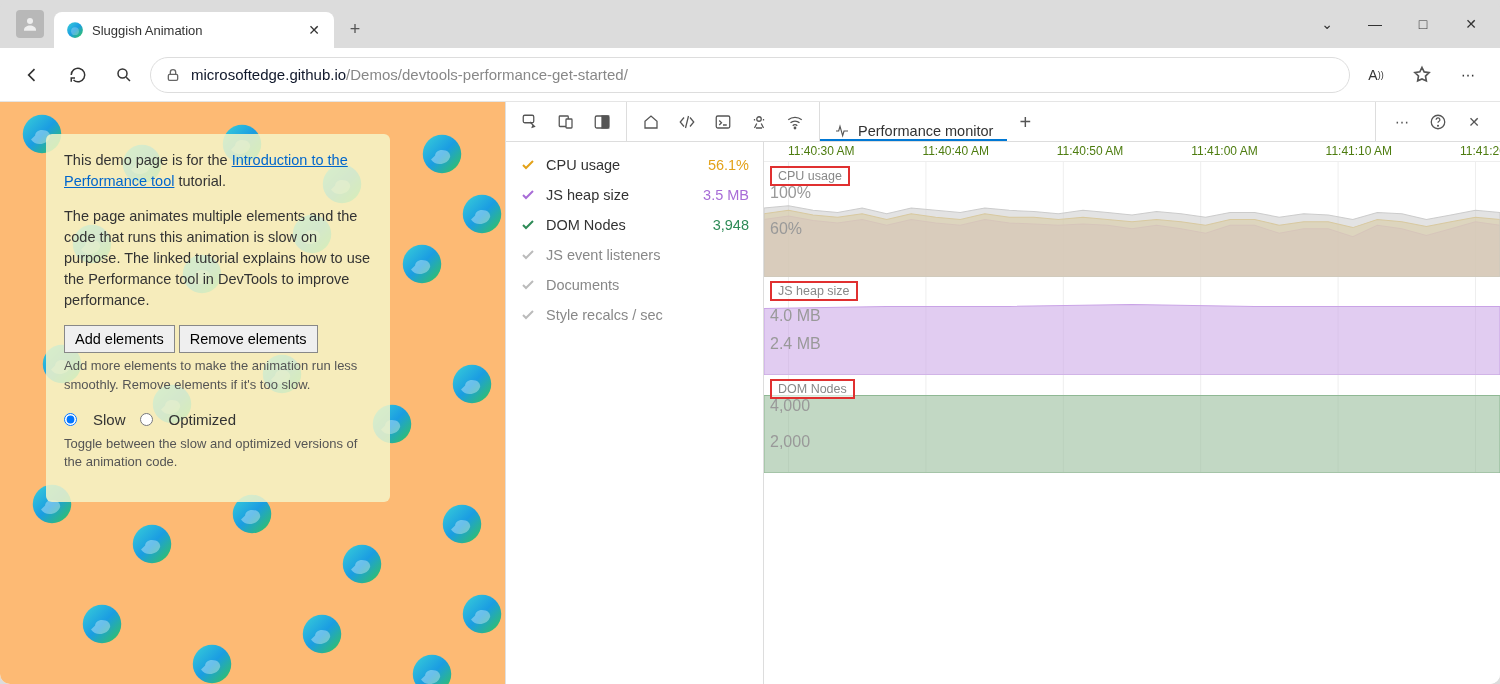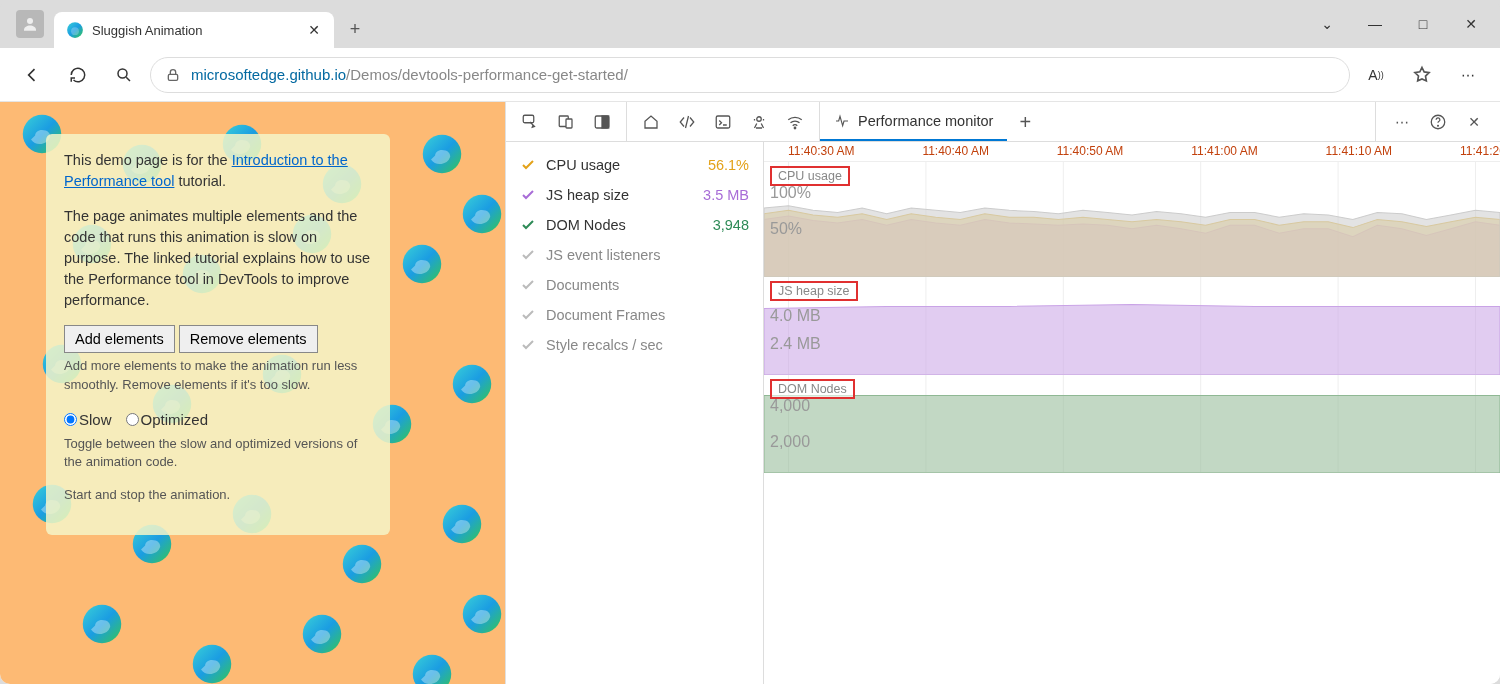--- a/index.html
+++ b/index.html
@@ -14,58 +14,58 @@
   .tab-favicon { width: 18px; height: 18px; }
   .tab-title { flex: 1; font-size: 13px; }
   .tab-close { width: 16px; height: 16px; display: flex; align-items: center; justify-content: center; cursor: pointer; font-size: 14px; }
   .newtab { width: 34px; height: 34px; display: flex; align-items: center; justify-content: center; font-size: 18px; color: #555; margin-left: 4px; margin-top: 10px; cursor: pointer; }
   .win-controls { margin-left: auto; display: flex; gap: 2px; }
   .win-btn { width: 46px; height: 40px; display: flex; align-items: center; justify-content: center; color: #333; font-size: 14px; }
   
   .toolbar { background: #fff; height: 54px; display: flex; align-items: center; padding: 0 12px; gap: 6px; border-bottom: 1px solid #e5e5e5; }
   .tbtn { width: 40px; height: 40px; display: flex; align-items: center; justify-content: center; border-radius: 6px; color: #333; }
   .addr { flex: 1; height: 36px; border: 1px solid #ddd; border-radius: 18px; display: flex; align-items: center; padding: 0 14px; gap: 10px; font-size: 15px; }
-  .addr-host { color: #0369a1; }
+  .addr-host { color: #0f172a; }
   .addr-path { color: #888; }
   
   .content-row { display: flex; background: #fff; height: calc(684px - 48px - 54px); }
   
   
   .demo-page { width: 506px; position: relative; overflow: hidden; background: #fdba74; border-right: 1px solid #e0e0e0; }
   .logo-bg { position: absolute; inset: 0; }
   .edge-logo { position: absolute; width: 44px; height: 44px; }
   .panel { position: absolute; left: 46px; top: 32px; width: 344px; background: rgba(245,245,200,0.85); border-radius: 6px; padding: 16px 18px; font-size: 14.5px; line-height: 1.45; }
   .panel a { color: #0066cc; text-decoration: underline; }
   .panel p { margin-bottom: 14px; }
   .panel .btns { margin: 6px 0 4px; }
   .panel button { background: #efefef; border: 1px solid #888; padding: 5px 10px; font-size: 14.5px; cursor: pointer; }
   .panel .hint { font-size: 13px; color: #555; margin: 4px 0 14px; }
   .radio-row { display: flex; gap: 14px; align-items: center; margin-bottom: 4px; }
-  .radio-row label { display: flex; align-items: center; gap: 2px; font-size: 15px; }
+  .radio-row label { display: flex; align-items: center; gap: 16px; font-size: 15px; }
   
   
   .devtools { flex: 1; display: flex; flex-direction: column; background: #fff; }
   .dt-tabbar { height: 40px; border-bottom: 1px solid #ddd; display: flex; align-items: stretch; }
   .dt-group { display: flex; align-items: center; border-right: 1px solid #ddd; padding: 0 6px; }
   .dt-tbtn { width: 36px; height: 40px; display: flex; align-items: center; justify-content: center; color: #555; }
-  .dt-tab { display: flex; align-items: center; padding: 0 14px; gap: 8px; font-size: 14.5px; color: #333; border-bottom: 2px solid transparent; }
+  .dt-tab { display: flex; align-items: flex-end; padding: 0 14px; gap: 8px; font-size: 14.5px; color: #333; border-bottom: 2px solid transparent; }
   .dt-tab.active { border-bottom-color: #0078d4; }
   .dt-right { margin-left: auto; display: flex; align-items: center; padding: 0 8px; border-left: 1px solid #ddd; }
   
   .perfmon { flex: 1; display: flex; }
   .metrics { width: 258px; border-right: 1px solid #ddd; padding: 8px 0; }
   .metric { display: flex; align-items: center; padding: 7px 14px; font-size: 14.5px; }
   .metric .chk { width: 16px; height: 16px; margin-right: 10px; stroke-width: 2; fill: none; }
   .metric .label { flex: 1; color: #333; }
   .metric.off .label { color: #888; }
   .metric .val { font-variant-numeric: tabular-nums; }
   
   .charts { flex: 1; position: relative; font-size: 12px; color: #888; }
   .time-axis { height: 20px; display: flex; position: relative; border-bottom: 1px solid #eee; }
-  .time-tick { position: absolute; top: 2px; font-size: 12px; color: #c2410c; }
+  .time-tick { position: absolute; top: 2px; font-size: 12px; color: #4d7c0f; }
   .chart-row { position: relative; border-bottom: 1px solid #eee; }
   .chart-row svg { display: block; width: 100%; }
   .chart-label { position: absolute; left: 6px; top: 4px; font-size: 12.5px; padding: 1px 6px; border: 2px solid #e03030; color: #888; background: rgba(255,255,255,0.6); }
   .ytick { position: absolute; left: 6px; font-size: 16px; color: #999; }
   .vgrid line { stroke: #eee; stroke-width: 1; }
 </style>
 </head>
 <body>
 
 <div class="browser-window">
@@ -429,21 +429,20 @@
           <label>
               <input type="radio" name="mode" checked="" style=""> 
               <span>Slow</span>
             </label>
           <label>
               <input type="radio" name="mode" style=""> 
               <span>Optimized</span>
             </label>
         </div>
         <p class="hint">Toggle between the slow and optimized versions of the animation code.</p>
-        <p class="hint">Start and stop the animation.</p>
       </div>
     </div>
 
     <div class="devtools">
       <div class="dt-tabbar">
         <div class="dt-group">
           <div class="dt-tbtn">
               <svg width="18" height="18" viewBox="0 0 24 24" fill="none" stroke="#555" stroke-width="1.7">
                 <rect x="3" y="3" width="14" height="10" rx="2"></rect>
                 <path d="M12 12l6 6-3 1 1-3z" fill="#555"></path>
@@ -540,27 +539,20 @@
                 <path d="M3 8l3 3 7-7"></path>
               </svg>
               <span class="label">JS event listeners</span>
               <span class="val" style="color:#999"></span>
             </div>
             <div class="metric off">
               <svg class="chk" viewBox="0 0 16 16" stroke="#bbb">
                 <path d="M3 8l3 3 7-7"></path>
               </svg>
               <span class="label">Documents</span>
-              <span class="val" style="color:#999"></span>
-            </div>
-            <div class="metric off">
-              <svg class="chk" viewBox="0 0 16 16" stroke="#bbb">
-                <path d="M3 8l3 3 7-7"></path>
-              </svg>
-              <span class="label">Document Frames</span>
               <span class="val" style="color:#999"></span>
             </div>
             <div class="metric off">
               <svg class="chk" viewBox="0 0 16 16" stroke="#bbb">
                 <path d="M3 8l3 3 7-7"></path>
               </svg>
               <span class="label">Style recalcs / sec</span>
               <span class="val" style="color:#999"></span>
             </div>
           </div>
@@ -583,21 +575,21 @@
                     <line x1="427.2" y1="0" x2="427.2" y2="115"></line>
                     <line x1="561.6" y1="0" x2="561.6" y2="115"></line>
                     <line x1="696" y1="0" x2="696" y2="115"></line>
                   </g>
                   <path d="M0 115 L0.0 57.5 L24.0 54.0 L48.0 58.6 L72.0 61.0 L96.0 57.5 L120.0 63.3 L144.0 57.5 L168.0 61.0 L192.0 63.3 L216.0 57.5 L240.0 61.0 L264.0 62.1 L288.0 63.3 L312.0 62.1 L336.0 63.3 L360.0 66.7 L384.0 63.3 L408.0 66.7 L432.0 71.3 L456.0 63.3 L480.0 63.3 L504.0 71.3 L528.0 66.7 L552.0 66.7 L576.0 74.8 L600.0 63.3 L624.0 66.7 L648.0 73.6 L672.0 66.7 L696.0 59.8 L720.0 63.3 L720 115 Z" fill="#dfb4ec" fill-opacity="0.55" stroke="#dfb4ec" stroke-width="1"></path>
                   <path d="M0 115 L0.0 51.7 L24.0 48.3 L48.0 52.9 L72.0 55.2 L96.0 51.7 L120.0 57.5 L144.0 51.7 L168.0 55.2 L192.0 57.5 L216.0 51.7 L240.0 55.2 L264.0 55.2 L288.0 57.5 L312.0 55.2 L336.0 57.5 L360.0 59.8 L384.0 57.5 L408.0 59.8 L432.0 63.3 L456.0 57.5 L480.0 57.5 L504.0 63.3 L528.0 59.8 L552.0 59.8 L576.0 65.6 L600.0 57.5 L624.0 59.8 L648.0 64.4 L672.0 59.8 L696.0 55.2 L720.0 57.5 L720 115 Z" fill="#e6c56a" fill-opacity="0.55" stroke="#e6c56a" stroke-width="1"></path>
                   <path d="M0 115 L0.0 46.0 L24.0 43.7 L48.0 48.3 L72.0 50.6 L96.0 46.0 L120.0 51.7 L144.0 46.0 L168.0 48.3 L192.0 50.6 L216.0 46.0 L240.0 48.3 L264.0 49.5 L288.0 51.7 L312.0 48.3 L336.0 50.6 L360.0 52.9 L384.0 49.5 L408.0 51.7 L432.0 55.2 L456.0 50.6 L480.0 50.6 L504.0 55.2 L528.0 51.7 L552.0 52.9 L576.0 57.5 L600.0 50.6 L624.0 51.7 L648.0 57.5 L672.0 52.9 L696.0 48.3 L720.0 50.6 L720 115 Z" fill="#cccccc" fill-opacity="0.55" stroke="#cccccc" stroke-width="1"></path>
                 </svg>
                 <div class="chart-label">CPU usage</div>
                 <div class="ytick" style="top: 22px;">100%</div>
-                <div class="ytick" style="top: 58px;">50%</div>
+                <div class="ytick" style="top: 58px;">60%</div>
               </div>
               <div class="chart-row" style="height: 98px;">
                 <svg viewBox="0 0 720 98" preserveAspectRatio="none" style="height:98px">
                   <g class="vgrid">
                     <line x1="24" y1="0" x2="24" y2="98"></line>
                     <line x1="158.4" y1="0" x2="158.4" y2="98"></line>
                     <line x1="292.8" y1="0" x2="292.8" y2="98"></line>
                     <line x1="427.2" y1="0" x2="427.2" y2="98"></line>
                     <line x1="561.6" y1="0" x2="561.6" y2="98"></line>
                     <line x1="696" y1="0" x2="696" y2="98"></line>

